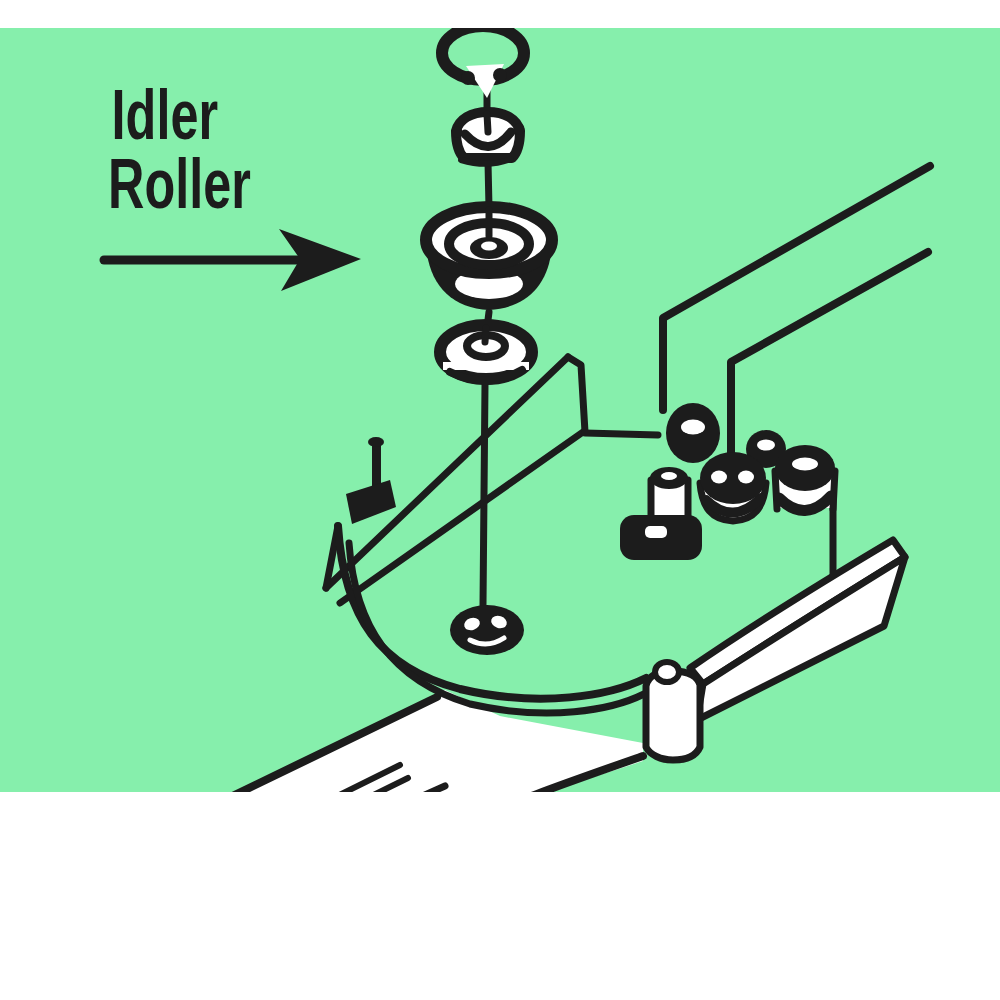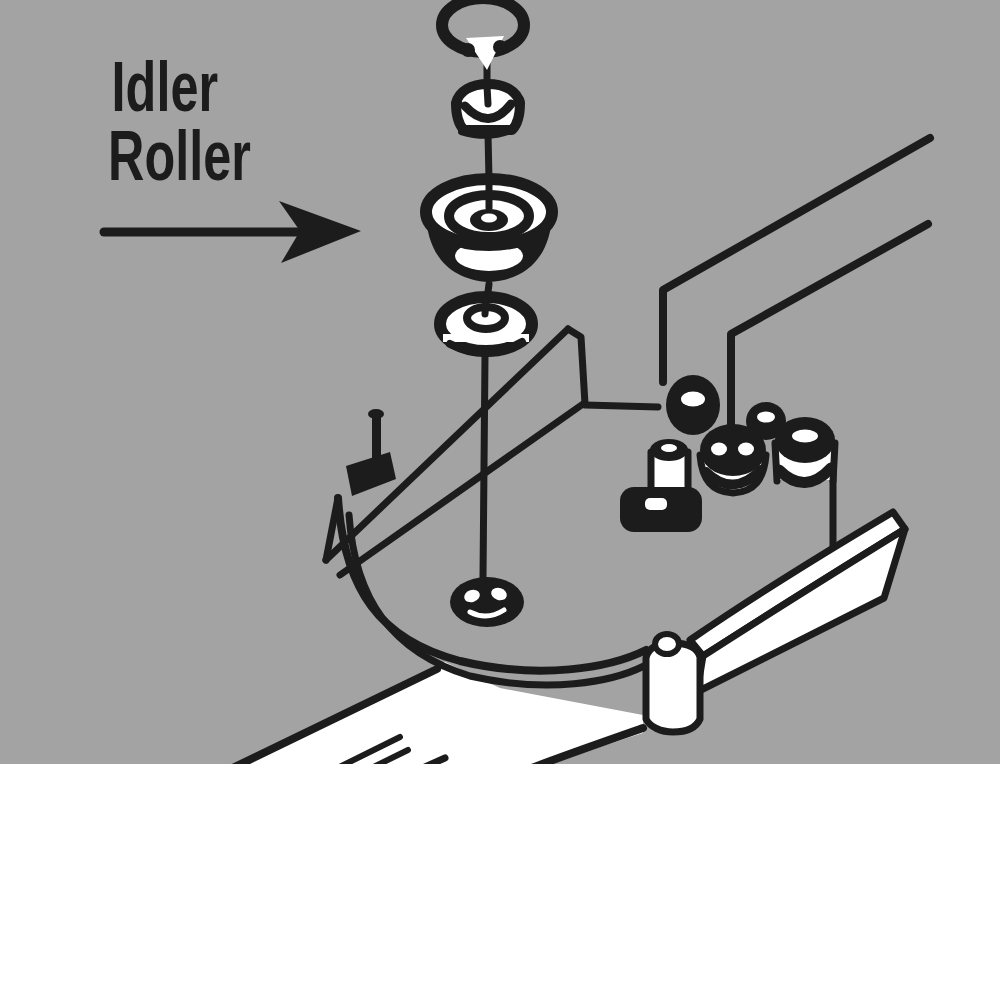--- a/index.html
+++ b/index.html
@@ -1,17 +1,17 @@
 <!DOCTYPE html>
 <html><head>
 <meta charset="utf-8">
 <style>
   html,body{margin:0;padding:0;background:#ffffff;}
-  .stage{position:relative;width:1000px;height:764px;background:#a3a3a3;overflow:hidden;
-         font-family:"Liberation Sans", sans-serif;}
+  .stage{position:relative;width:1000px;height:764px;background:#86efac;overflow:hidden;
+         font-family:"Liberation Sans", sans-serif;margin-top:28px;}
   svg{display:block;}
   .ink-text{font-family:"Liberation Sans", sans-serif;font-weight:bold;font-size:70px;fill:#1c1c1c;}
 </style>
 </head>
 <body>
 
 <div class="stage">
 <svg viewBox="0 0 1000 1000" width="1000" height="1000" stroke-linecap="round" stroke-linejoin="round">
 
   <g>

